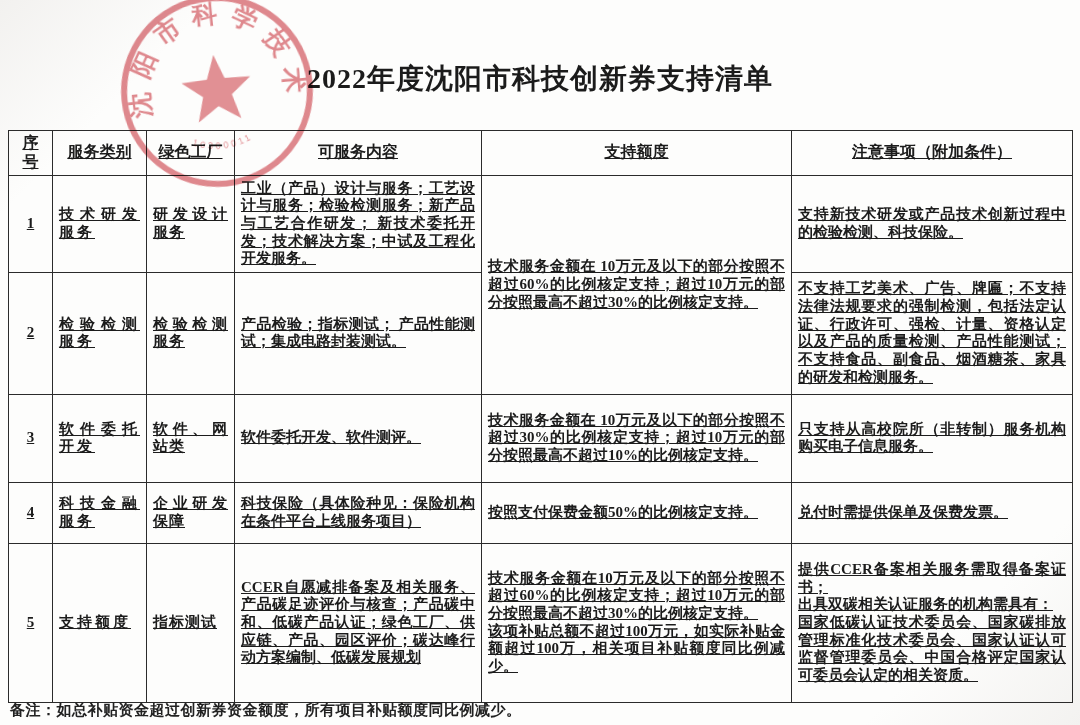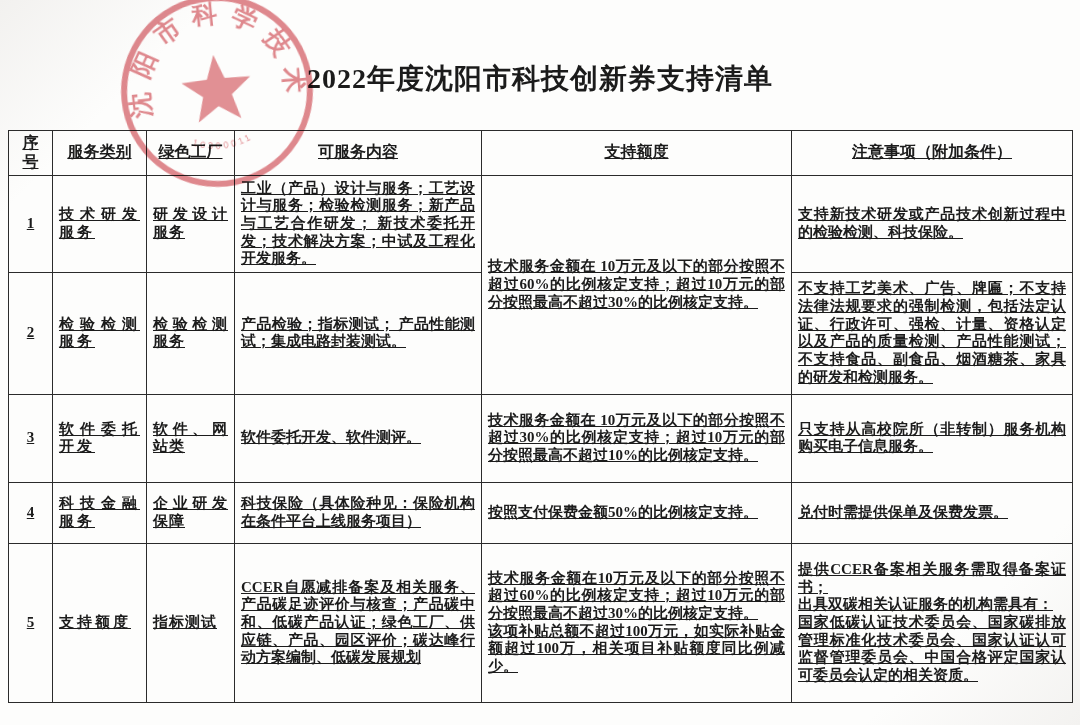--- a/index.html
+++ b/index.html
@@ -162,14 +162,15 @@
         <td class="c-content">CCER自愿减排备案及相关服务、产品碳足迹评价与核查；产品碳中和、低碳产品认证；绿色工厂、供应链、产品、园区评价；碳达峰行动方案编制、低碳发展规划</td>
         <td class="c-support">技术服务金额在10万元及以下的部分按照不超过60%的比例核定支持；超过10万元的部分按照最高不超过30%的比例核定支持。
 该项补贴总额不超过100万元，如实际补贴金额超过100万，相关项目补贴额度同比例减少。</td>
         <td class="c-notes">提供CCER备案相关服务需取得备案证书；
 出具双碳相关认证服务的机构需具有：
 国家低碳认证技术委员会、国家碳排放管理标准化技术委员会、国家认证认可监督管理委员会、中国合格评定国家认可委员会认定的相关资质。</td>
       </tr>
     </tbody>
   </table>
 
+  <div class="footnote">备注：如总补贴资金超过创新券资金额度，所有项目补贴额度同比例减少。</div>
 
 </div>
 
 </body></html>

